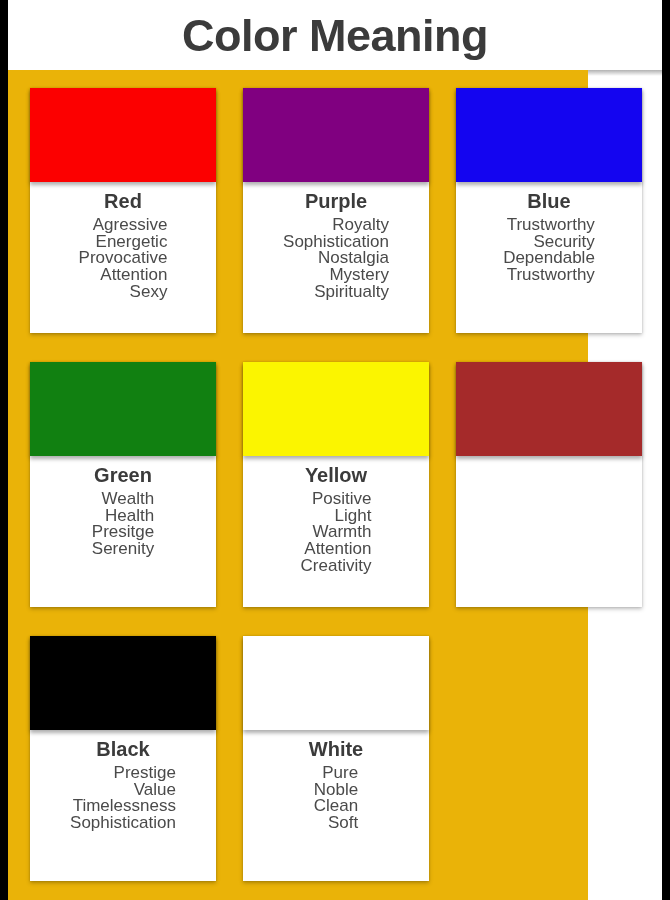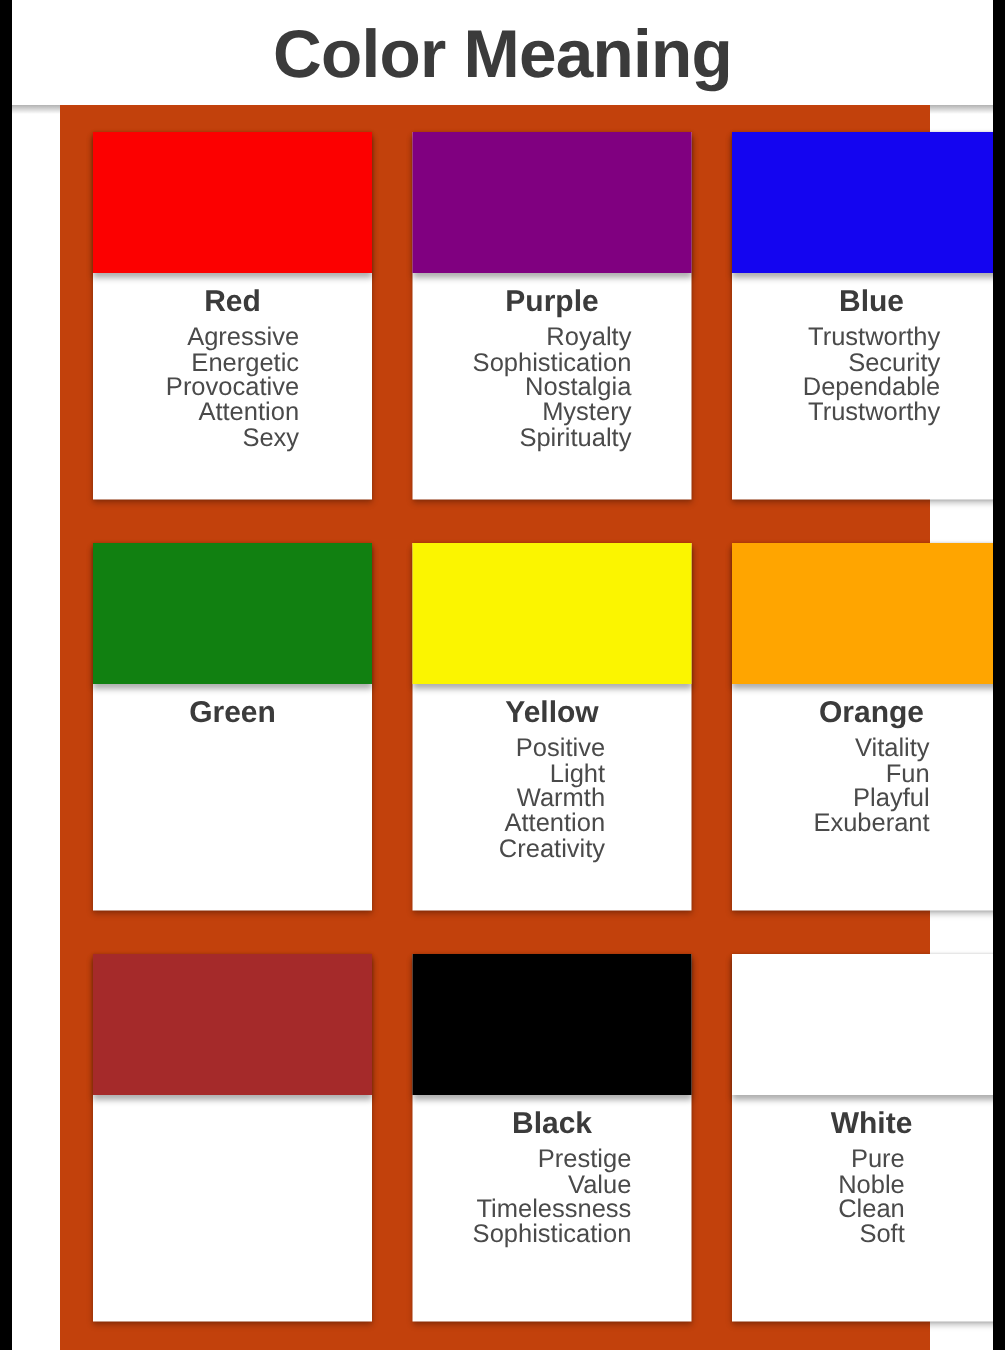--- a/index.html
+++ b/index.html
@@ -47,22 +47,21 @@
   #grid {
     position:absolute;
     left:0; top:70px;
     width:580px; height:830px;
     display:grid;
     grid-template-columns:repeat(3, 186px);
     grid-template-rows:repeat(3, 248px);
     column-gap:27px;
     row-gap:26px;
     padding:18px 22px 0 22px;
-    background:#c2410c;
-    margin-left:32px;
+    background:#eab308;
   }
   .card {
     position:relative;
     width:186px;
     height:245px;
     background:#ffffff;
     box-shadow:0 2px 4px rgba(0,0,0,0.26), 0 0 2px rgba(0,0,0,0.14);
   }
   .swatch {
     position:relative;
@@ -144,48 +143,42 @@
               <li>Security</li>
               <li>Dependable</li>
               <li>Trustworthy</li>
             </ul>
           </div>
         </div>
         <div class="card">
           <div class="swatch" style="background: rgb(17, 128, 17);"></div>
           <div class="card-body">
             <div class="card-name">Green</div>
+            <ul class="traits">
+              <li>Wealth</li>
+              <li>Health</li>
+              <li>Presitge</li>
+              <li>Serenity</li>
+            </ul>
           </div>
         </div>
         <div class="card">
           <div class="swatch" style="background: rgb(251, 245, 0);"></div>
           <div class="card-body">
             <div class="card-name">Yellow</div>
             <ul class="traits">
               <li>Positive</li>
               <li>Light</li>
               <li>Warmth</li>
               <li>Attention</li>
               <li>Creativity</li>
             </ul>
           </div>
         </div>
         <div class="card">
-          <div class="swatch" style="background: rgb(255, 165, 0);"></div>
-          <div class="card-body">
-            <div class="card-name">Orange</div>
-            <ul class="traits">
-              <li>Vitality</li>
-              <li>Fun</li>
-              <li>Playful</li>
-              <li>Exuberant</li>
-            </ul>
-          </div>
-        </div>
-        <div class="card">
           <div class="swatch" style="background: rgb(165, 42, 42);"></div>
         </div>
         <div class="card">
           <div class="swatch" style="background: rgb(0, 0, 0);"></div>
           <div class="card-body">
             <div class="card-name">Black</div>
             <ul class="traits">
               <li>Prestige</li>
               <li>Value</li>
               <li>Timelessness</li>

